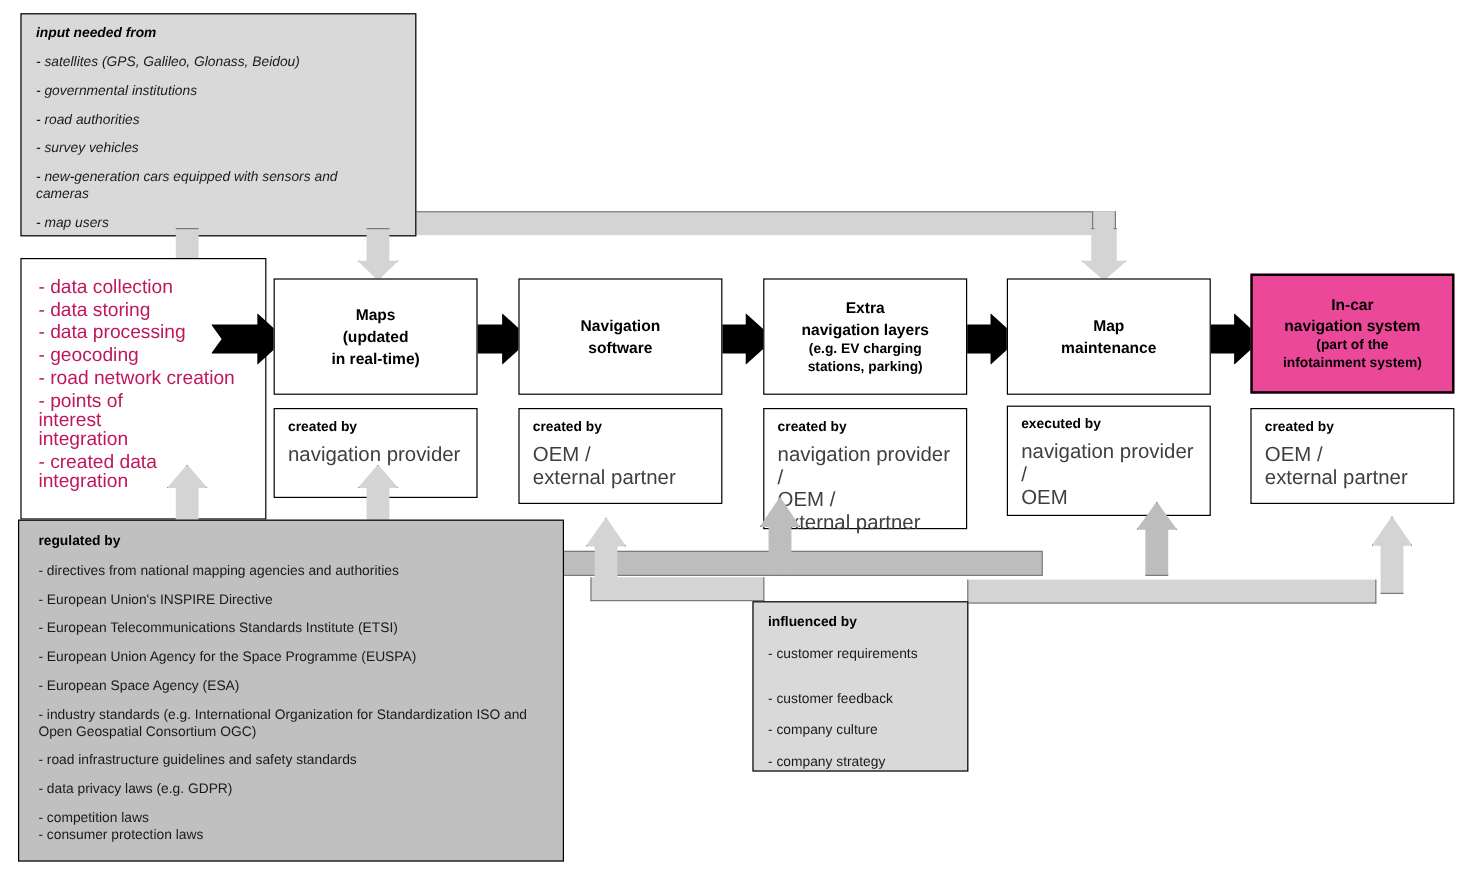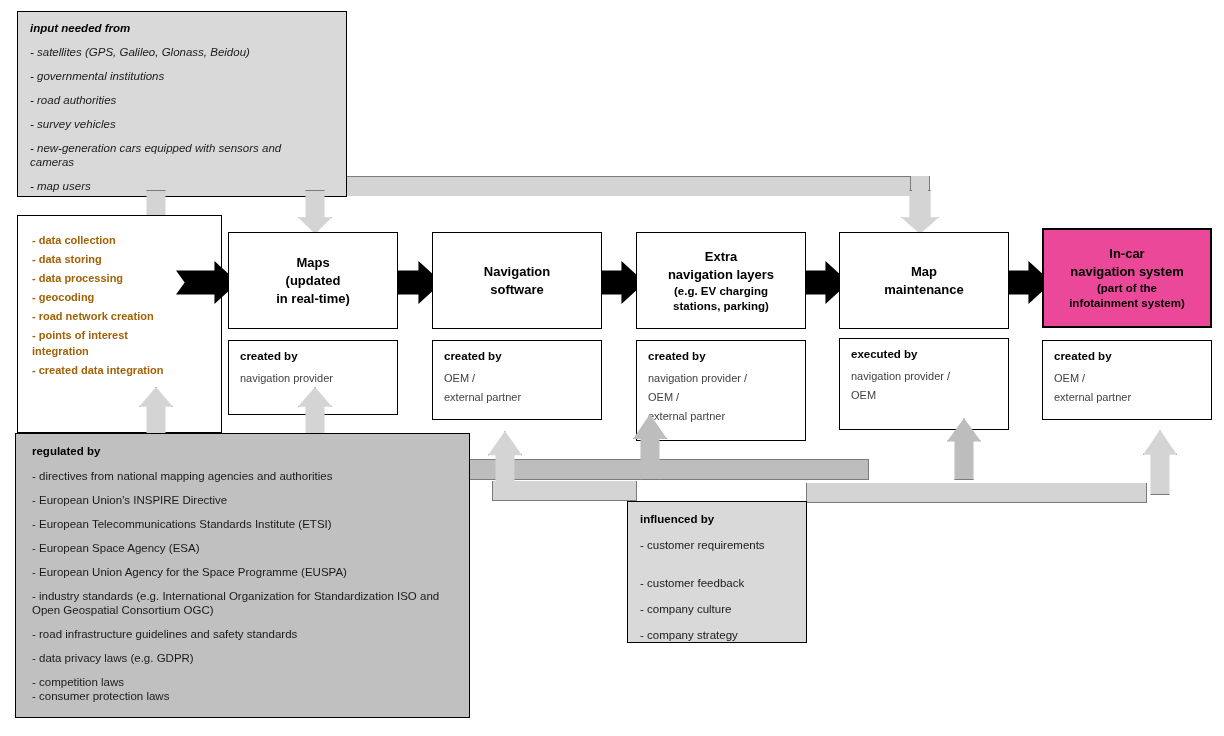--- a/index.html
+++ b/index.html
@@ -16,31 +16,31 @@
 
   .hdr{font-weight:bold;font-size:11.5px;line-height:14px;}
   .li-dark{font-size:11.5px;line-height:14px;color:#1a1a1a;}
 
   .pad{padding:9px 12px 6px 12px;font-style:italic;}
 
   .rowlist > div{margin-bottom:10px;}
   .rowlist > div:last-child{margin-bottom:0;}
 
   
-  .boldlist div{font-weight:bold;font-size:11px;line-height:16px;color:#a16207;margin-bottom:3px;}
+  .boldlist div{font-weight:normal;font-size:16px;line-height:16px;color:#be185d;margin-bottom:3px;}
 
   
   .proc{display:flex;align-items:center;justify-content:center;text-align:center;}
   .proc .t{font-weight:bold;font-size:13px;line-height:18px;}
   .proc .sub{font-weight:bold;font-size:11.5px;line-height:15px;}
 
   
   .cb{padding:8px 11px;}
   .cb .lbl{font-weight:bold;font-size:11.5px;line-height:15px;color:#000;margin-bottom:5px;}
-  .cb .val{font-size:11px;line-height:19px;color:#3f3f3f;}
+  .cb .val{font-size:17px;line-height:19px;color:#3f3f3f;}
 
   
   .barrow{position:absolute;background:#000;
      clip-path:polygon(0% 22%, 62% 22%, 62% 0%, 100% 50%, 62% 100%, 62% 78%, 0% 78%, 14% 50%);}
 
   
   .g{position:absolute;background:#d4d4d4;border:1px solid #7b7b7b;box-sizing:border-box;}
   .gd{position:absolute;background:#bdbdbd;border:1px solid #7b7b7b;box-sizing:border-box;}
 
   .gdown{position:absolute;background:#d4d4d4;border:1px solid #7b7b7b;box-sizing:border-box;
@@ -167,22 +167,22 @@
   <div class="gup" style="left:1143px;top:430px;width:34px;height:65px;"></div>
 
   <div class="g" style="left:492px;top:481px;width:145px;height:20px;border-top:none;"></div>
   <div class="g" style="left:806px;top:483px;width:341px;height:20px;border-top:none;"></div>
 
   <div class="box panel-dark" style="left:15px;top:433px;width:455px;height:285px;padding:10px 16px;">
     <div class="hdr" style="margin-bottom:11px;">regulated by</div>
     <div class="li-dark" style="margin-bottom:10px;">- directives from national mapping agencies and authorities</div>
     <div class="li-dark" style="margin-bottom:10px;">- European Union's INSPIRE Directive</div>
     <div class="li-dark" style="margin-bottom:10px;">- European Telecommunications Standards Institute (ETSI)</div>
+    <div class="li-dark" style="margin-bottom:10px;">- European Union Agency  for the  Space Programme (EUSPA)</div>
     <div class="li-dark" style="margin-bottom:10px;">- European Space Agency  (ESA)</div>
-    <div class="li-dark" style="margin-bottom:10px;">- European Union Agency  for the  Space Programme (EUSPA)</div>
     <div class="li-dark" style="margin-bottom:10px;width:425px;">- industry standards (e.g. International Organization for Standardization ISO and Open  Geospatial Consortium OGC)</div>
     <div class="li-dark" style="margin-bottom:10px;">- road infrastructure guidelines and safety standards</div>
     <div class="li-dark" style="margin-bottom:10px;">- data privacy laws (e.g. GDPR)</div>
     <div class="li-dark">- competition laws</div>
     <div class="li-dark" style="margin-bottom:10px;">- consumer protection laws</div>
   </div>
 
   <div class="box panel" style="left:627px;top:501px;width:180px;height:142px;padding:10px 12px;">
     <div class="hdr" style="margin-bottom:12px;">influenced by</div>
     <div class="li-dark" style="margin-bottom:24px;">- customer requirements</div>

